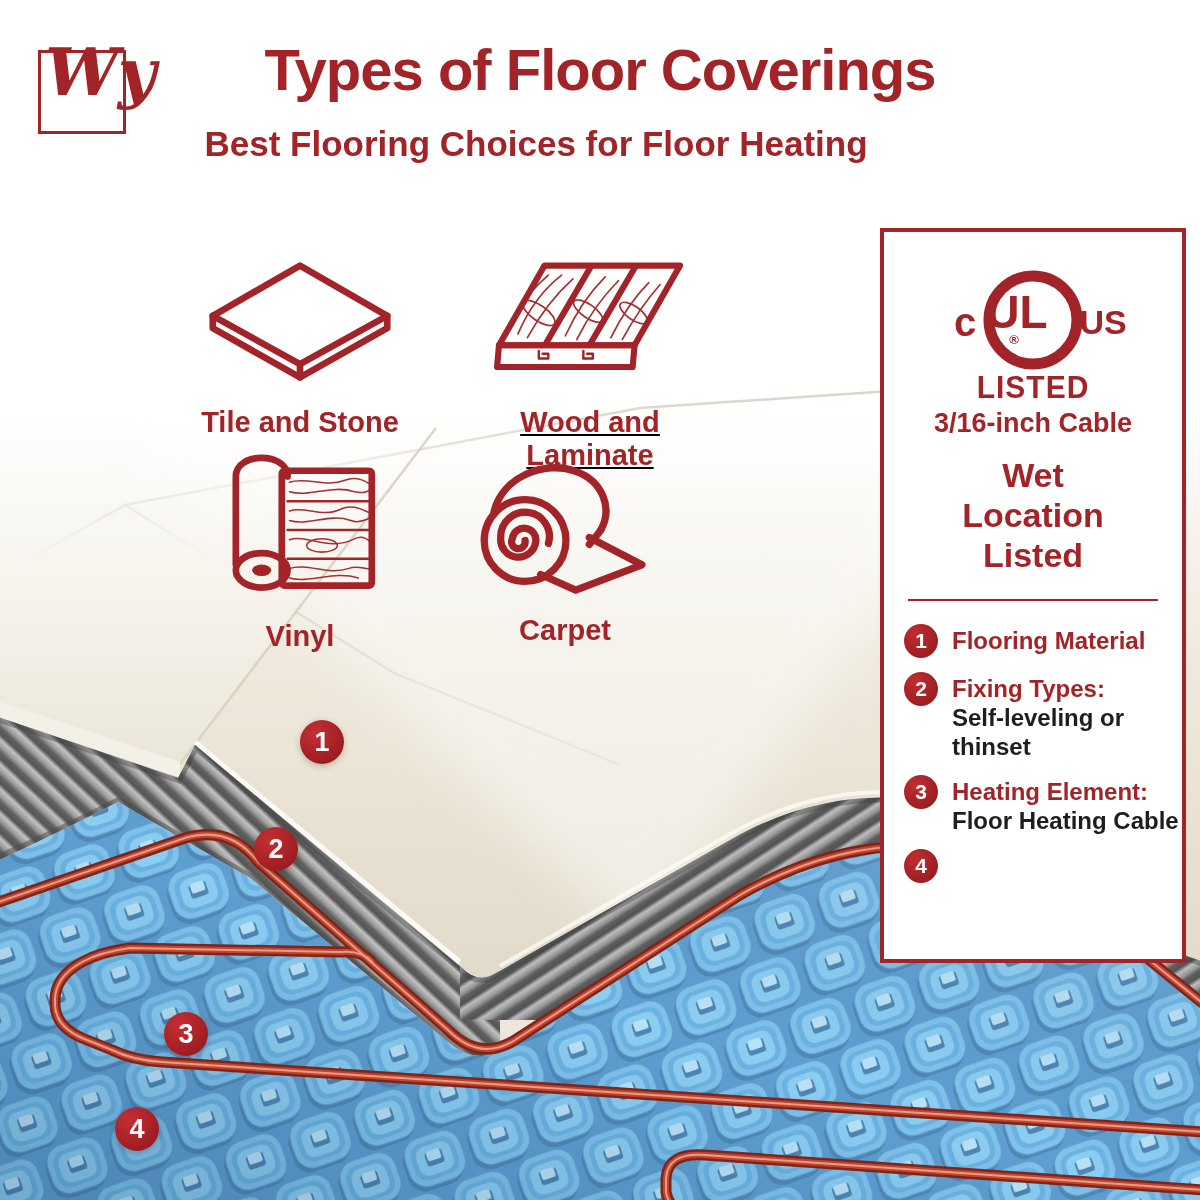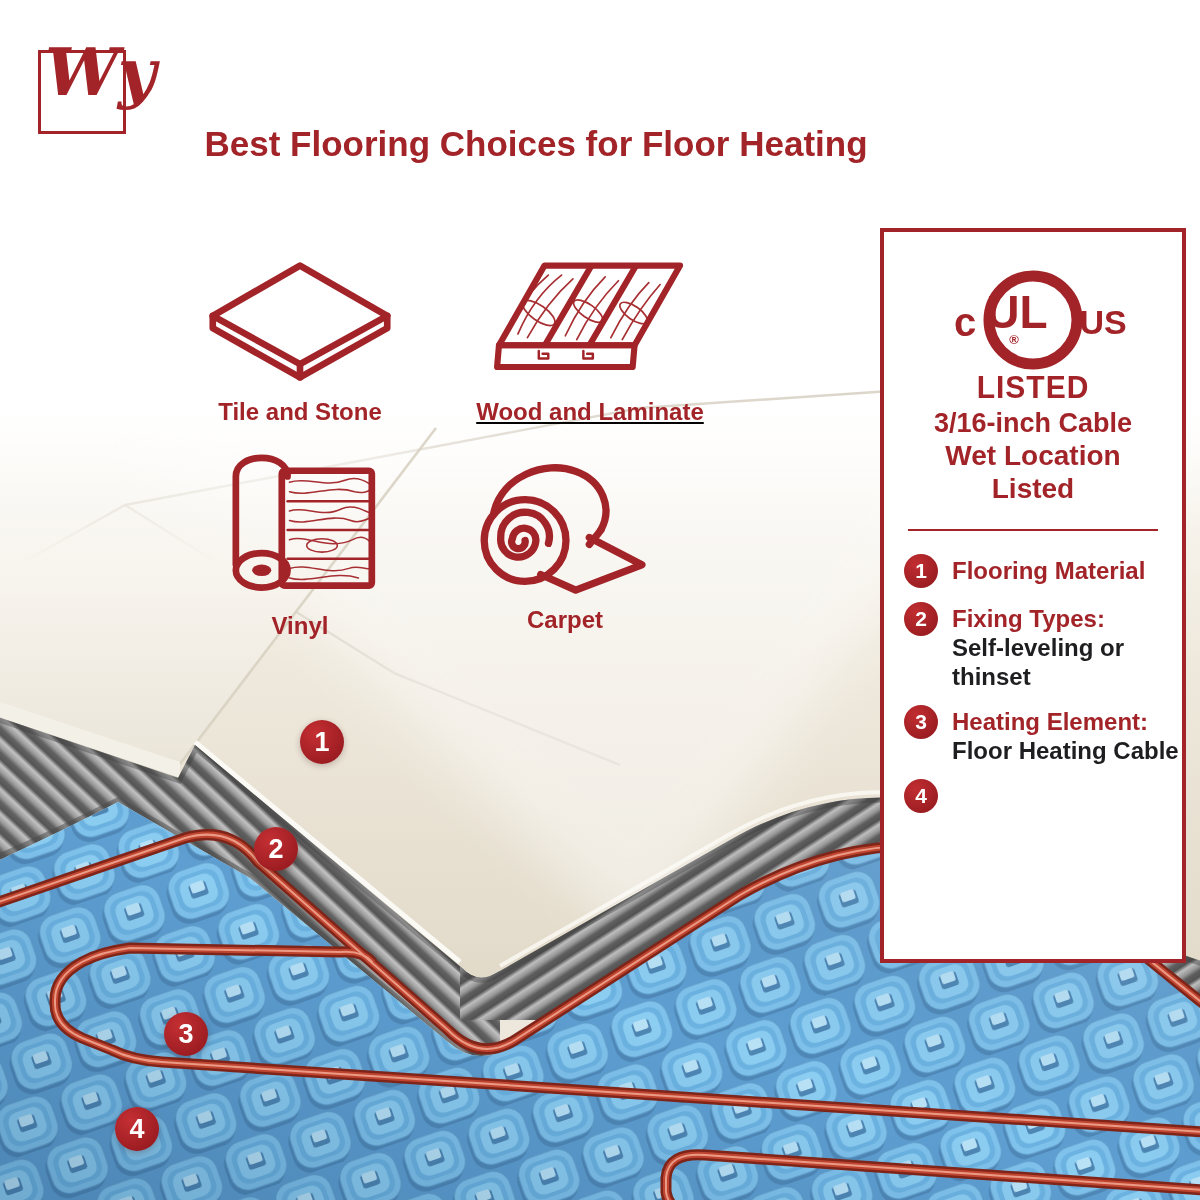--- a/index.html
+++ b/index.html
@@ -18,30 +18,30 @@
   .logo-text{position:absolute;left:4px;top:-14px;font-family:"DejaVu Serif",serif;
              font-style:italic;font-weight:700;font-size:66px;color:var(--red);line-height:1;}
   .title{position:absolute;left:0;top:36px;width:1200px;text-align:center;
          font-size:58px;font-weight:700;color:var(--red);letter-spacing:-1px;z-index:3;}
   .subtitle{position:absolute;left:0;top:124px;width:1072px;text-align:center;
             font-size:35px;font-weight:700;color:var(--red);z-index:3;}
 
   
   .ftype{position:absolute;z-index:3;text-align:center;}
   .ftype svg{display:block;margin:0 auto;}
-  .ftype .flabel{font-size:24px;font-weight:700;color:var(--red);margin-top:12px;}
+  .ftype .flabel{font-size:29px;font-weight:700;color:var(--red);margin-top:20px;}
   .icon-stroke{stroke:var(--red);fill:none;stroke-linejoin:round;stroke-linecap:round;}
 
   
   .panel{position:absolute;left:880px;top:228px;width:306px;height:735px;
          background:#fff;border:4px solid var(--red);box-sizing:border-box;z-index:2;}
   .cert{margin:26px auto 0 auto;width:240px;}
   .cert svg{display:block;margin:0 auto;}
   .feature1{text-align:center;font-size:27px;font-weight:700;color:var(--red);}
-  .feature2{margin:0 auto 0 auto;width:190px;text-align:center;font-size:28px;
+  .feature2{margin:16px auto 0 auto;width:190px;text-align:center;font-size:34px;
             font-weight:700;color:var(--red);line-height:1.18;}
   .divider{width:250px;margin:24px auto 0 auto;border-top:2px solid var(--red);}
   .layers{margin:26px 0 0 20px;}
   .layer-row{display:flex;align-items:flex-start;margin-bottom:17px;}
   .layer-num{flex:0 0 34px;width:34px;height:34px;border-radius:50%;
              background:radial-gradient(circle at 35% 30%, #c12d31, #8e181c);
              color:#fff;font-size:21px;font-weight:700;text-align:center;line-height:34px;
              margin-top:-3px;}
   .layer-text{margin-left:14px;width:232px;}
   .layer-title{font-size:24px;font-weight:700;color:var(--red);line-height:28px;}
@@ -220,20 +220,21 @@
         <use href="#c1"></use>
           <use href="#c2"></use>
           <use href="#c3"></use>
       </g>
     </g>
   </svg>
 
   <div class="logo-box">
     <div class="logo-text">Wy</div>
   </div>
+  <div class="title">Types of Floor Coverings</div>
   <div class="subtitle">Best Flooring Choices for Floor Heating</div>
 
   <div class="ftype" style="left:185px;top:258px;width:230px;">
     <svg width="200" height="128" viewBox="0 0 200 135">
       <g class="icon-stroke" stroke-width="7">
         <path d="M 100,8 L 192,61 L 100,112 L 8,61 Z"></path>
         <path d="M 8,61 L 8,74 L 100,126 L 192,74 L 192,61"></path>
         <path d="M 100,112 L 100,126"></path>
       </g>
     </svg>

